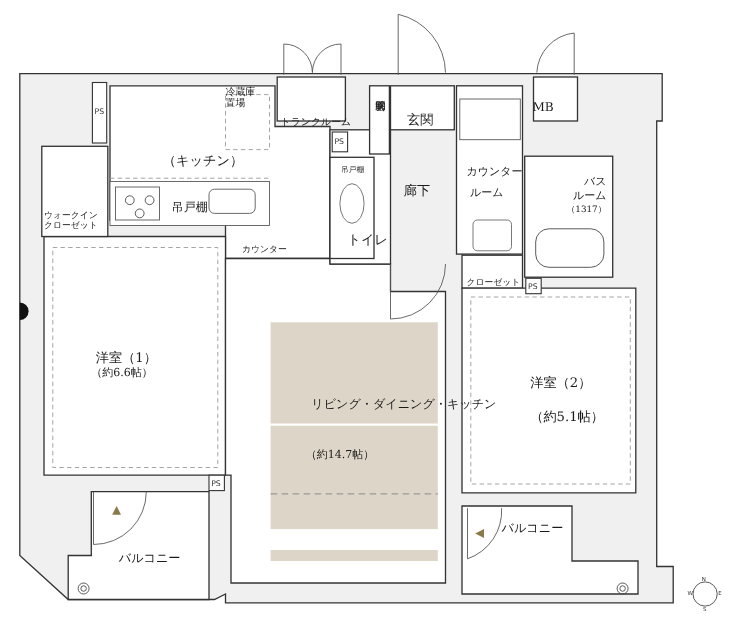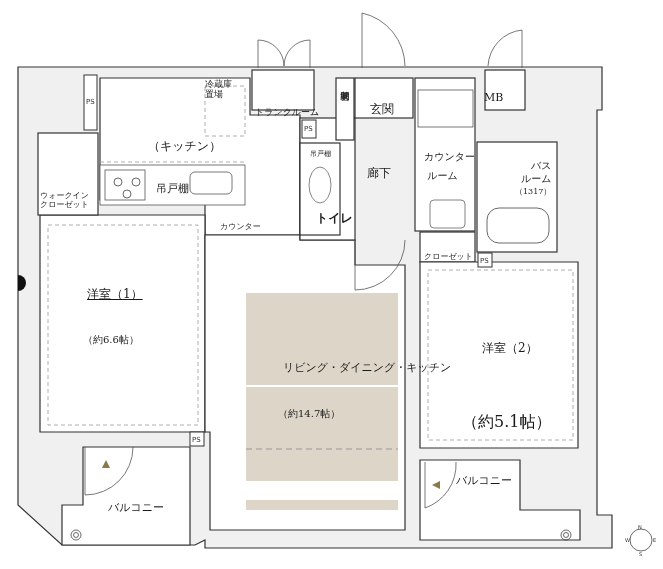--- a/index.html
+++ b/index.html
@@ -129,33 +129,33 @@
 <div class="lbl sm" style="left:255px;top:84px;margin-top:24px;">トランクルーム</div>
 <div class="lbl vert" style="left:339px;top:84px;">玄関収納</div>
 <div class="lbl md" style="left:348px;top:103px;margin-left:22px;">玄関</div>
 <div class="lbl md" style="left:484px;top:92px;font-size:11px;">MB</div>
 <div class="lbl md" style="left:148px;top:140px;">（キッチン）</div>
 <div class="lbl md" style="left:156px;top:183px;font-size:11px;">吊戸棚</div>
 <div class="lbl sm" style="left:310px;top:151px;font-size:7px;">吊戸棚</div>
 <div class="lbl sm" style="left:40px;top:192px;font-size:8px;"><span>ウォークイン</span><br><span>クローゼット</span></div>
 <div class="lbl sm" style="left:220px;top:223px;font-size:8px;">カウンター</div>
 <div class="lbl md" style="left:367px;top:167px;">廊下</div>
-<div class="lbl md" style="left:316px;top:212px;font-weight:bold;">トイレ</div>
+<div class="lbl md" style="left:316px;top:212px;">トイレ</div>
 <div class="lbl sm" style="left:424px;top:147px;font-size:10px;line-height:1.9;"><span>カウンター</span><br>&nbsp;<span>ルーム</span></div>
 <div class="lbl sm" style="left:502px;top:160px;font-size:10px;text-align:right;line-height:1.25;margin-left:13px;"><span>バス</span><br><span>ルーム</span><br><span style="font-size:8px;">（1317）</span></div>
 <div class="lbl sm" style="left:424px;top:253px;font-size:8px;">クローゼット</div>
 
-<div class="lbl md" style="left:87px;top:288px;text-decoration:underline;">洋室（1）</div>
+<div class="lbl md" style="left:87px;top:319px;">洋室（1）</div>
 <div class="lbl sm" style="left:83px;top:334px;font-size:10px;">（約6.6帖）</div>
 
 <div class="lbl md" style="left:235px;top:362px;font-size:11px;margin-left:48px;">リビング・ダイニング・キッチン</div>
 <div class="lbl sm" style="left:278px;top:408px;font-size:10px;">（約14.7帖）</div>
 
 <div class="lbl md" style="left:482px;top:342px;">洋室（2）</div>
-<div class="lbl sm" style="left:462px;top:373px;font-size:16px;margin-top:40px;">（約5.1帖）</div>
+<div class="lbl sm" style="left:482px;top:373px;font-size:12px;">（約5.1帖）</div>
 
 <div class="lbl sm" style="left:108px;top:502px;font-size:11px;">バルコニー</div>
 <div class="lbl sm" style="left:456px;top:475px;font-size:11px;">バルコニー</div>
 
 <div class="ps" style="left:86px;top:98px;">PS</div>
 <div class="ps" style="left:304px;top:125px;">PS</div>
 <div class="ps" style="left:480px;top:257px;">PS</div>
 <div class="ps" style="left:192px;top:436px;">PS</div>
 
 <div class="ps" style="left:638px;top:524px;font-size:5px;">N</div>

